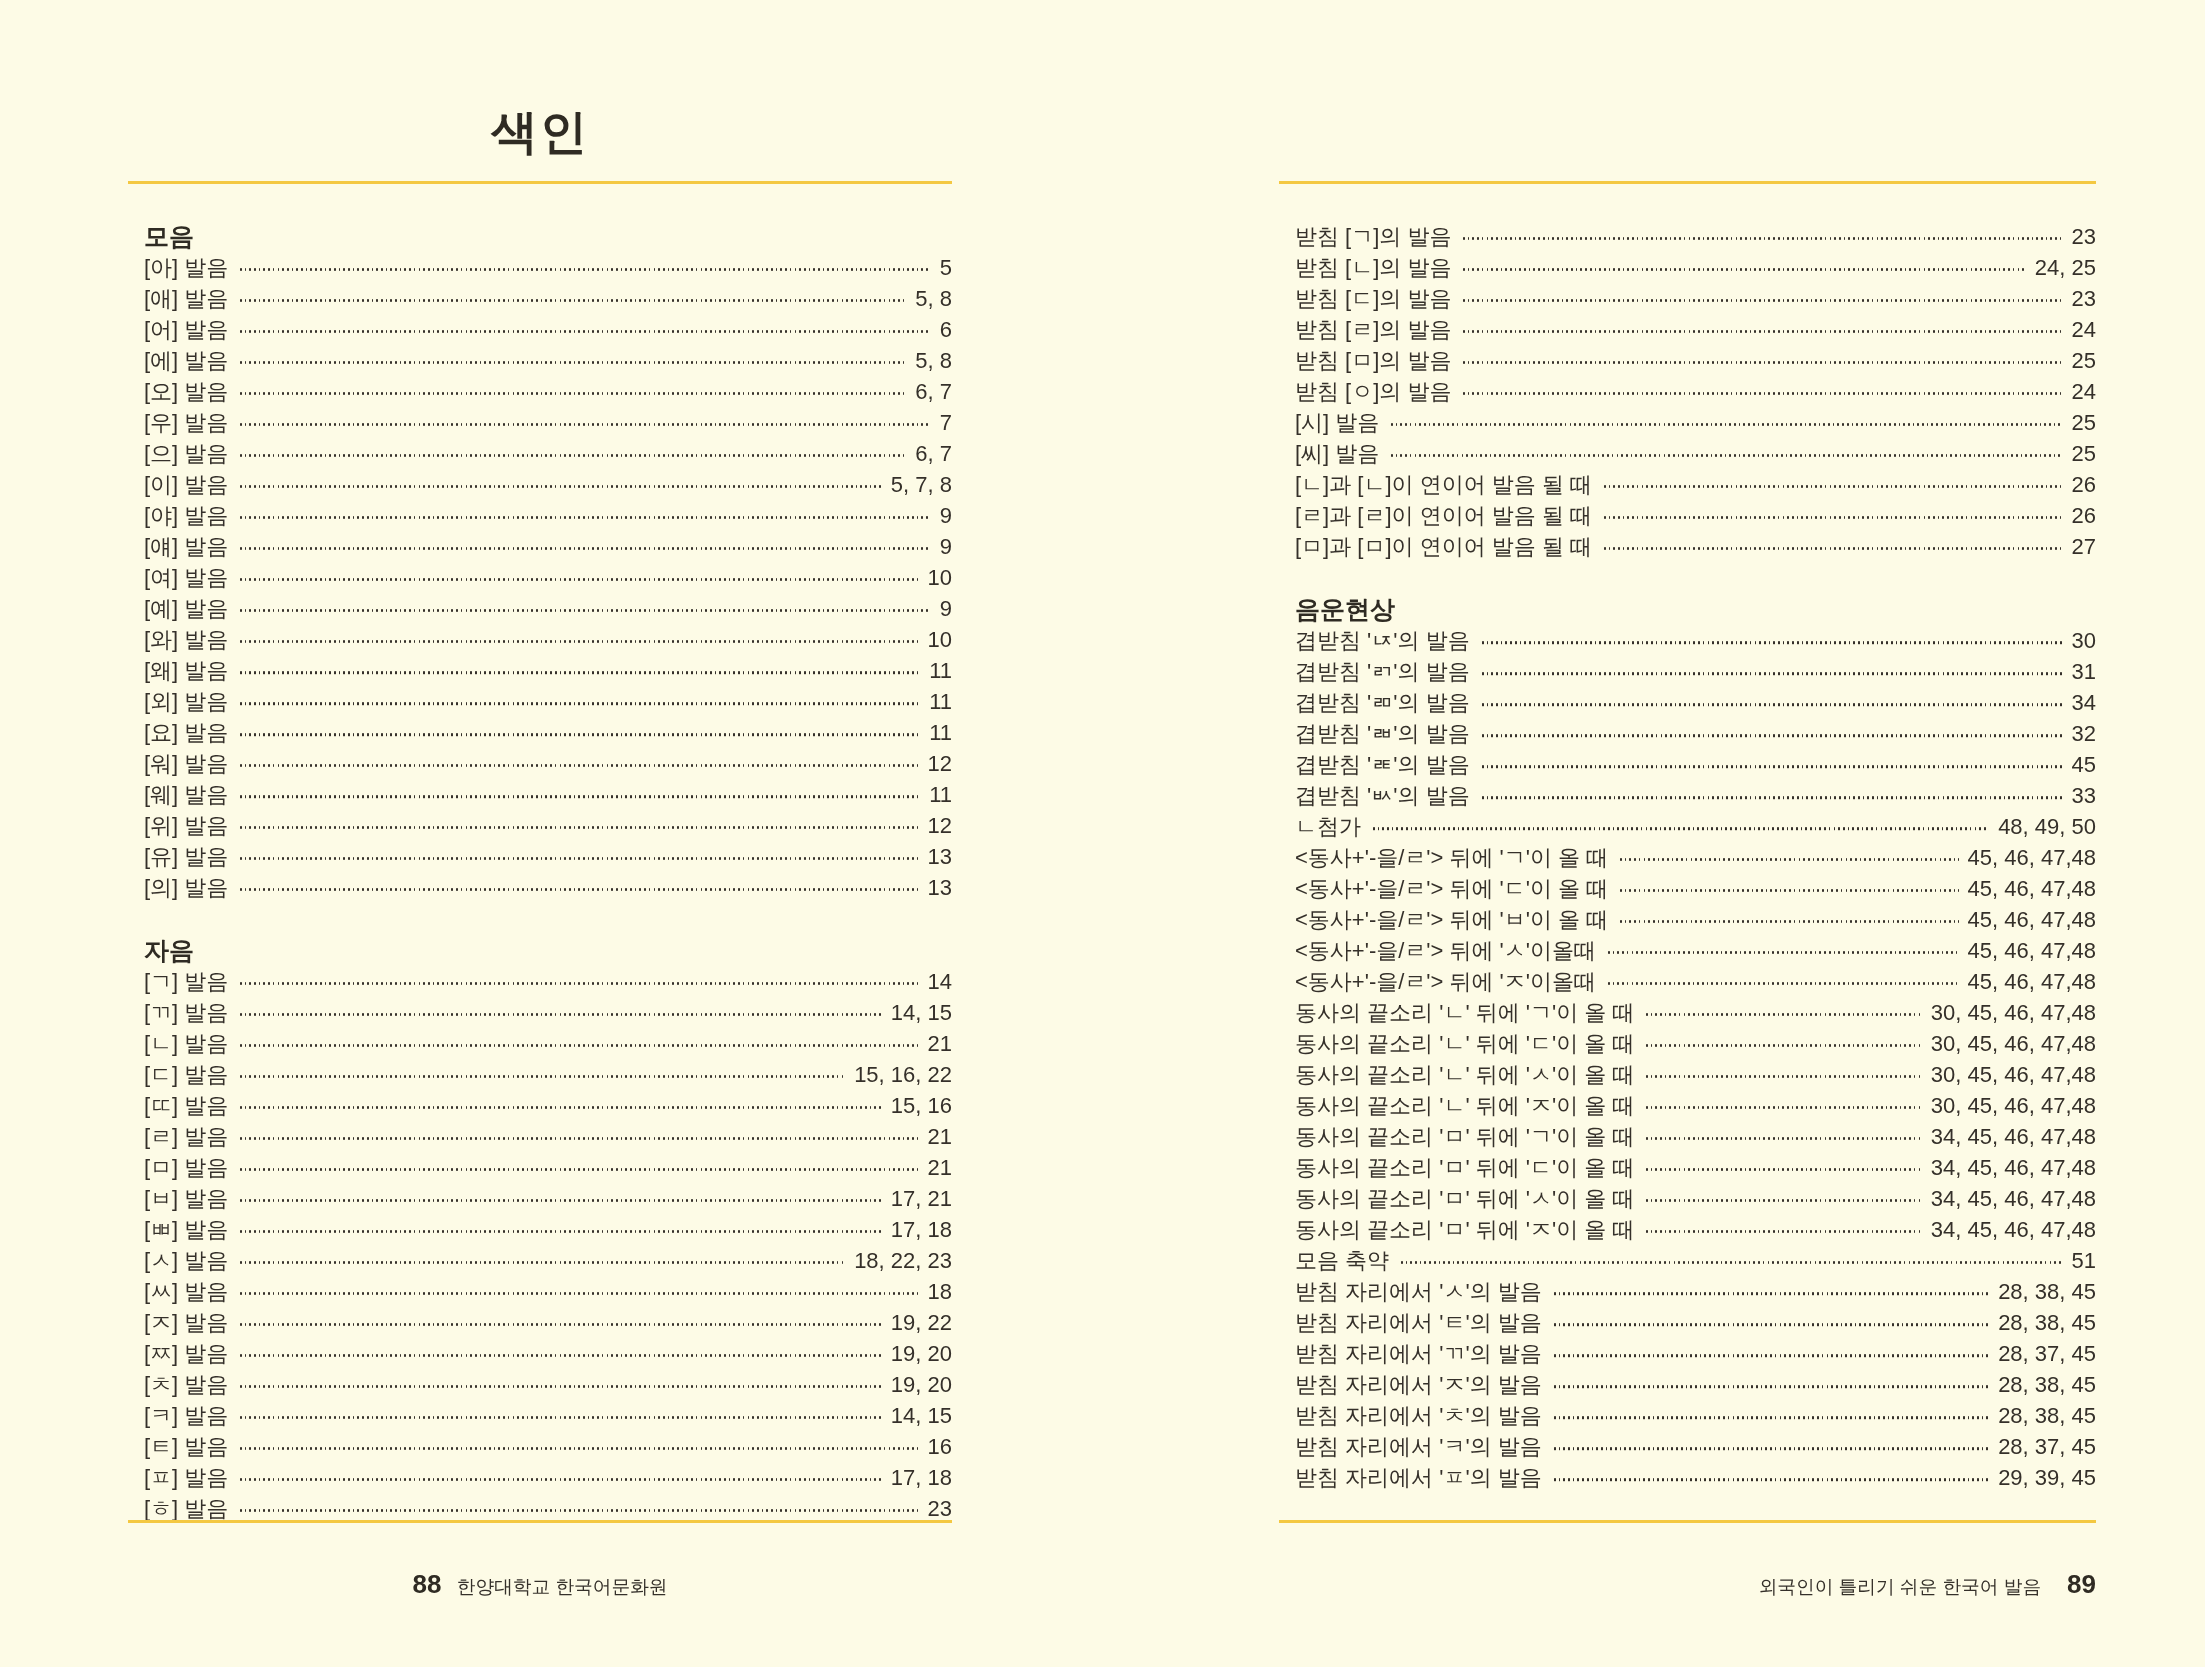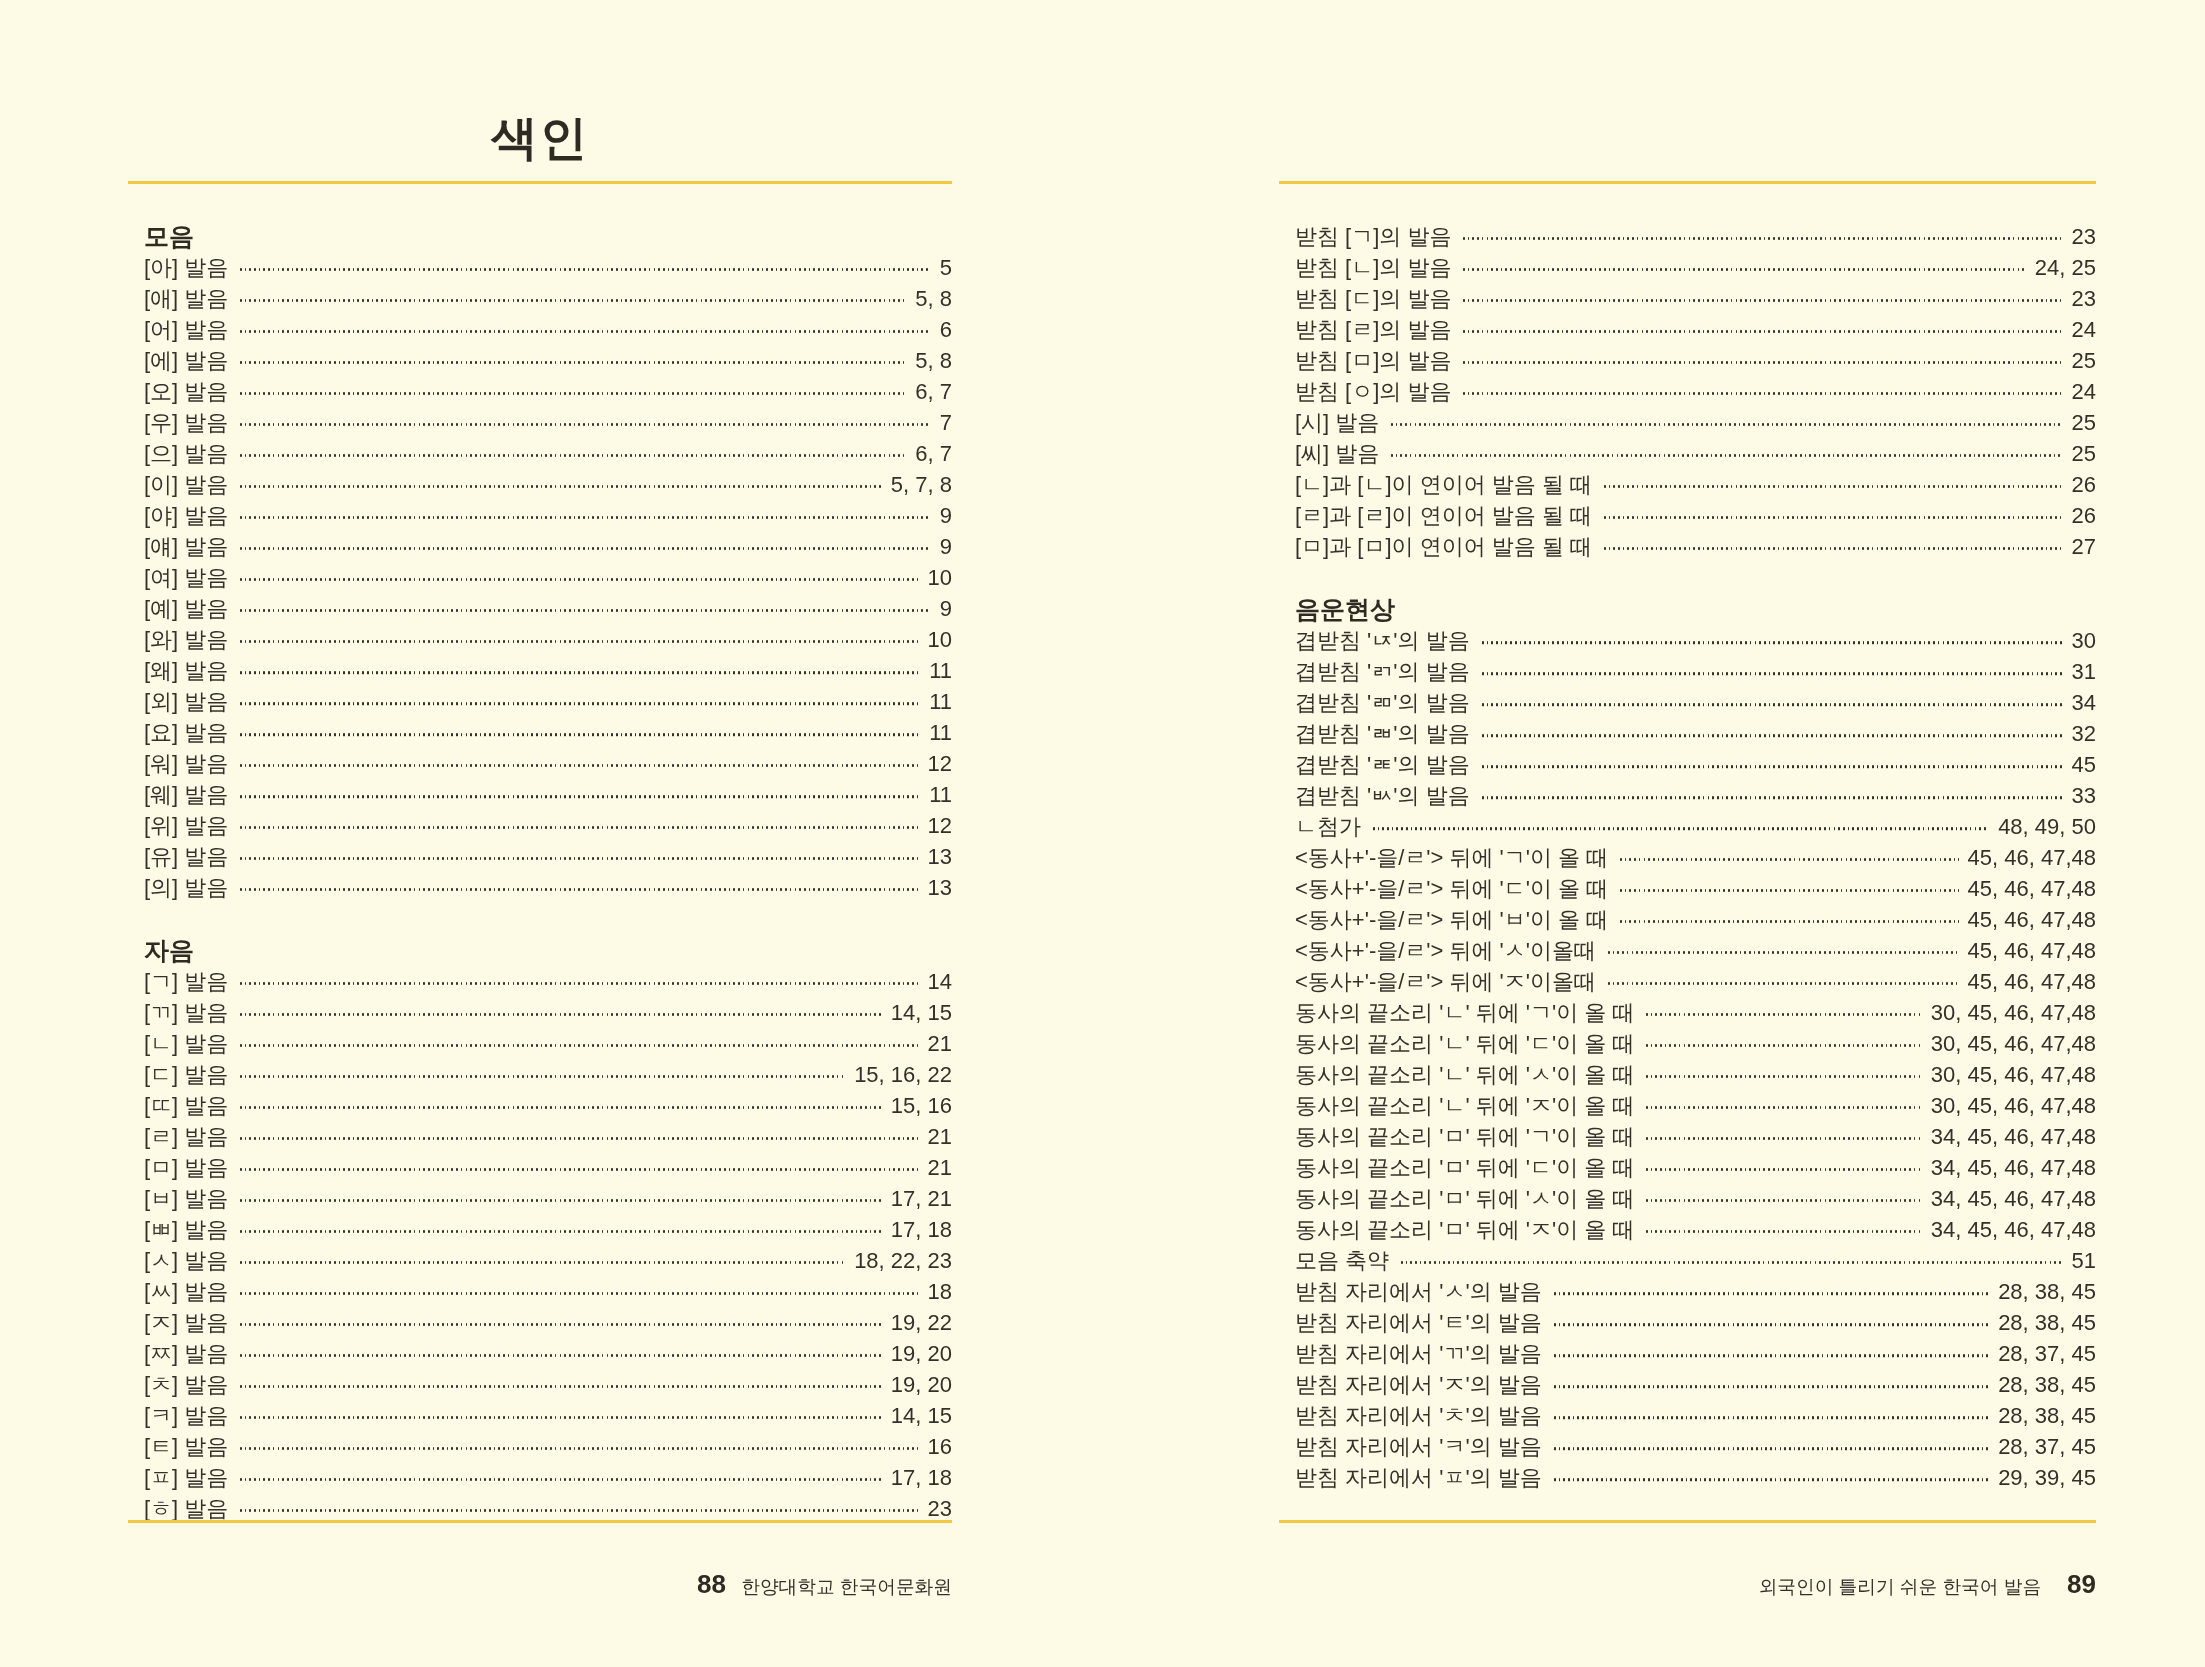--- a/index.html
+++ b/index.html
@@ -12,21 +12,21 @@
     font-family: "Liberation Sans", "DejaVu Sans", sans-serif;
   }
   .spread { position: relative; width: 2205px; height: 1667px; }
   .page { position: absolute; top: 0; height: 100%; }
   #page-left  { left: 128px;  width: 824px; }
   #page-right { left: 1279px; width: 817px; }
 
   .title {
     position: absolute;
     top: 97px; left: 0; right: 0;
-    margin: 10px;
+    margin: 4px;
     text-align: center;
     font-size: 47px;
     font-weight: bold;
     letter-spacing: 2.2px;
     color: var(--ink-dark, #2F2B23);
   }
 
   .rule {
     position: absolute; left: 0; right: 0;
     height: 3.3px;
@@ -67,21 +67,21 @@
   .row .pages { white-space: pre; text-align: right; }
 
   .footer {
     position: absolute;
     top: 1569px; left: 0; right: 0;
     display: flex;
     align-items: baseline;
     font-size: 18.7px;
     color: var(--ink, #35302A);
   }
-  .footer-left  { justify-content: flex-end; gap: 15.4px; }
+  .footer-left  { justify-content: center; gap: 15.4px; }
   .footer-right { justify-content: flex-end;   gap: 26px; }
   .pagenum { font-size: 26px; font-weight: bold; color: var(--ink-dark, #2F2B23); }
 </style>
 </head>
 <body>
 
 <div class="spread">
 
   <section class="page" id="page-left">
     <h1 class="title">색인</h1>

